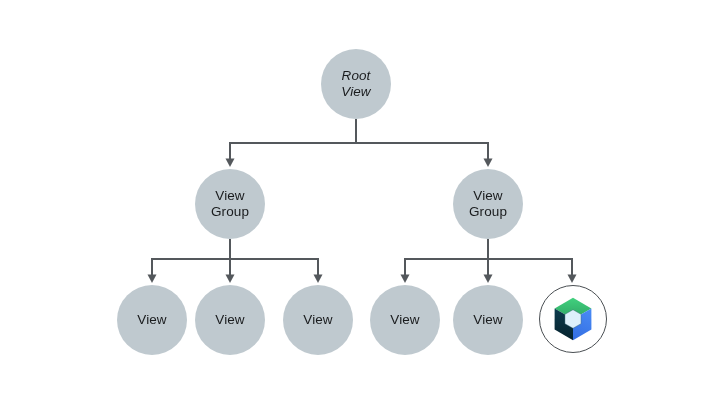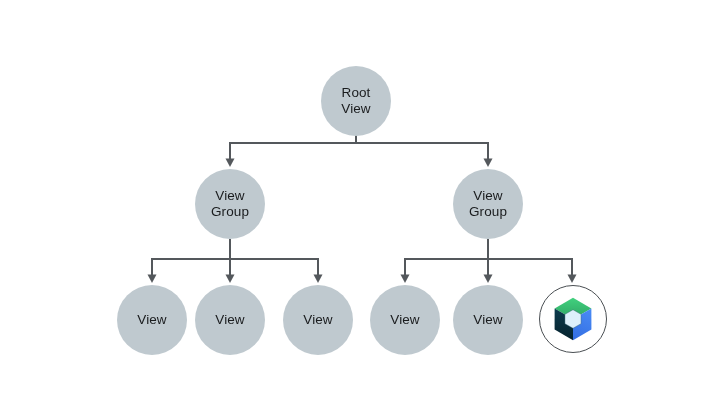--- a/index.html
+++ b/index.html
@@ -33,21 +33,21 @@
     letter-spacing: 0.1px;
   }
   .node-compose {
     width: 68px;
     height: 68px;
     background: #ffffff;
     border: 1.5px solid #4a4f53;
     box-sizing: border-box;
   }
   
-  .pos-root        { left: 321px; top: 66px;  }
+  .pos-root        { left: 321px; top: 49px; font-style: italic;  }
   .pos-vg-left     { left: 195px; top: 169px; }
   .pos-vg-right    { left: 453px; top: 169px; }
   .pos-view-1      { left: 117px; top: 285px; }
   .pos-view-2      { left: 195px; top: 285px; }
   .pos-view-3      { left: 283px; top: 285px; }
   .pos-view-4      { left: 370px; top: 285px; }
   .pos-view-5      { left: 453px; top: 285px; }
   .pos-compose     { left: 539px; top: 285px; }
 </style>
 </head>

